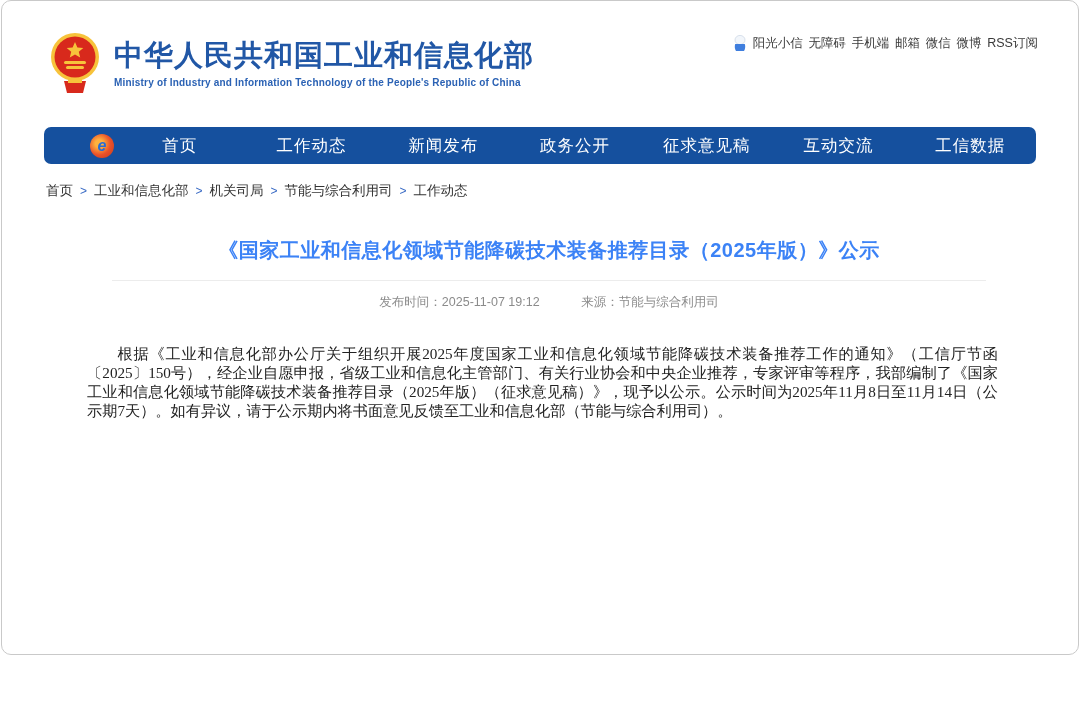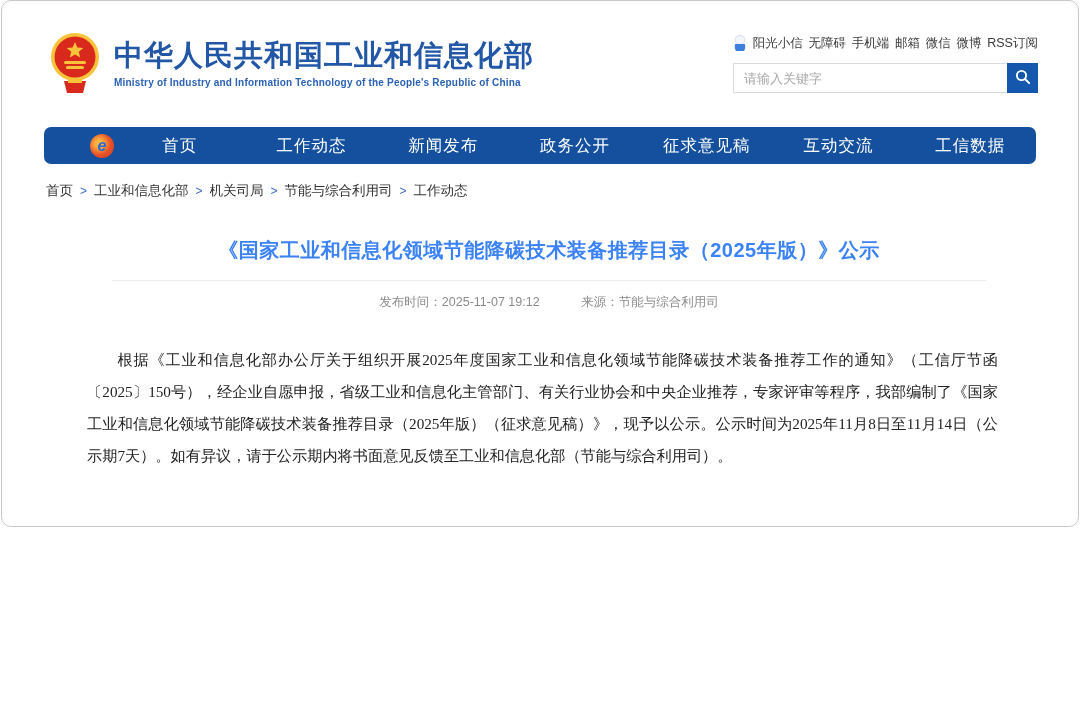--- a/index.html
+++ b/index.html
@@ -1,16 +1,16 @@
 <!DOCTYPE html>
 <html><head>
 <meta charset="utf-8">
 <style>
   html,body{margin:0;padding:0;background:#fff;font-family:"Liberation Sans",sans-serif;}
-  .window{position:relative;width:1078px;height:527px;margin:0 auto;background:#fff;
+  .window{position:relative;width:1078px;height:655px;margin:0 auto;background:#fff;
           border:1px solid #c9c9c9;border-radius:10px;overflow:hidden;box-sizing:border-box;}
 
   
   .topbar{position:absolute;top:28px;left:46px;right:40px;display:flex;justify-content:space-between;}
   .brand{display:flex;align-items:flex-start;}
   .emblem{width:54px;height:70px;display:inline-block;margin-right:12px;}
   .brand-text{padding-top:9px;}
   .site-title{font-size:29px;font-weight:bold;color:#2157a6;letter-spacing:1px;line-height:34px;}
   .site-subtitle{font-size:10px;font-weight:bold;color:#2b62b4;margin-top:5px;letter-spacing:.2px;}
 
@@ -38,21 +38,21 @@
   .breadcrumb a{color:#333;text-decoration:none;cursor:pointer;}
   .breadcrumb .sep{color:#3a6bc5;margin:0 7px;font-size:12px;}
 
   
   .article{position:absolute;top:236px;left:80px;right:62px;}
   .article h1{margin:0;text-align:center;font-size:20px;font-weight:bold;color:#3b82f6;letter-spacing:.5px;}
   .divider{margin:16px 30px 0 30px;border-top:1px solid #ececec;}
   .meta{text-align:center;margin-top:13px;font-size:12.5px;color:#8b8b8b;}
   .meta span{margin:16px 19px;}
   .body-text{margin:33px 18px 0 5px;font-family:"Liberation Serif","DejaVu Serif",serif;
-        font-size:15.2px;line-height:32px;color:#222;text-indent:2em;text-align:justify;}
+        font-size:15.2px;line-height:19px;color:#222;text-indent:2em;text-align:justify;}
 
   
   .highlight-box{position:absolute;left:78px;top:450px;width:940px;height:208px;
         border:6px solid #4fb874;border-radius:6px;box-sizing:border-box;background:#fff;}
   .highlight-box table{width:100%;height:100%;border-collapse:collapse;table-layout:fixed;
         font-family:"Liberation Serif","DejaVu Serif",serif;color:#1c1c1c;}
   .highlight-box td{border:1px solid #555;vertical-align:middle;box-sizing:border-box;}
   td.c1{width:5.8%;text-align:center;font-size:16px;}
   td.c2{width:17.6%;font-size:15.5px;padding:6px 9px;line-height:36px;text-align:justify;text-justify:inter-character;letter-spacing:2px;}
   td.c3{width:59%;font-size:15.5px;padding:2px 12px;line-height:38px;text-align:justify;text-justify:inter-character;}
@@ -91,31 +91,20 @@
           </svg>
         </span>
         <a>阳光小信</a>
         <a>无障碍</a>
         <a>手机端</a>
         <a>邮箱</a>
         <a>微信</a>
         <a>微博</a>
         <a>RSS订阅</a>
       </div>
-      <div class="search-box">
-        <input type="text" placeholder="请输入关键字" style="">
-        <button class="search-btn">
-          <span>
-            <svg width="16" height="16" viewBox="0 0 16 16">
-              <circle cx="6.5" cy="6.5" r="4.6" fill="none" stroke="#fff" stroke-width="1.9"></circle>
-              <line x1="10" y1="10" x2="14.2" y2="14.2" stroke="#fff" stroke-width="1.9" stroke-linecap="round"></line>
-            </svg>
-          </span>
-        </button>
-      </div>
     </div>
   </header>
 
   <nav class="mainnav">
     <span class="nav-logo">e</span>
     <a>首页</a>
     <a>工作动态</a>
     <a>新闻发布</a>
     <a>政务公开</a>
     <a>征求意见稿</a>

